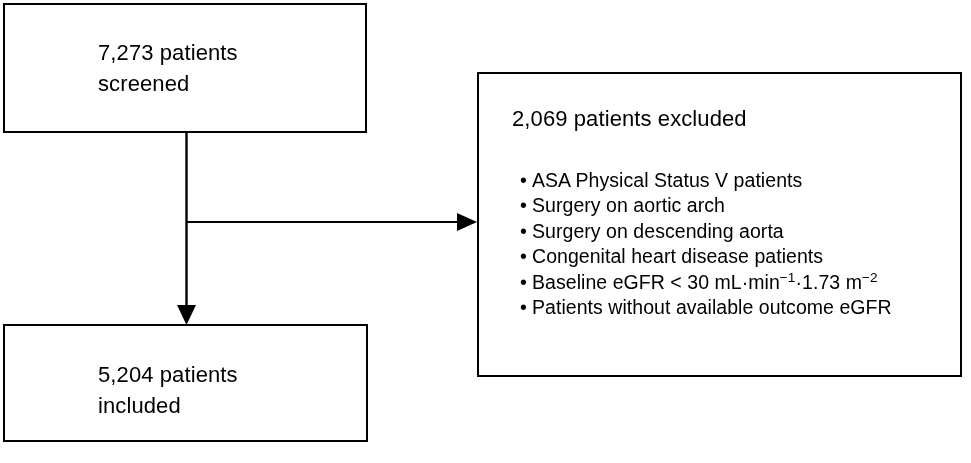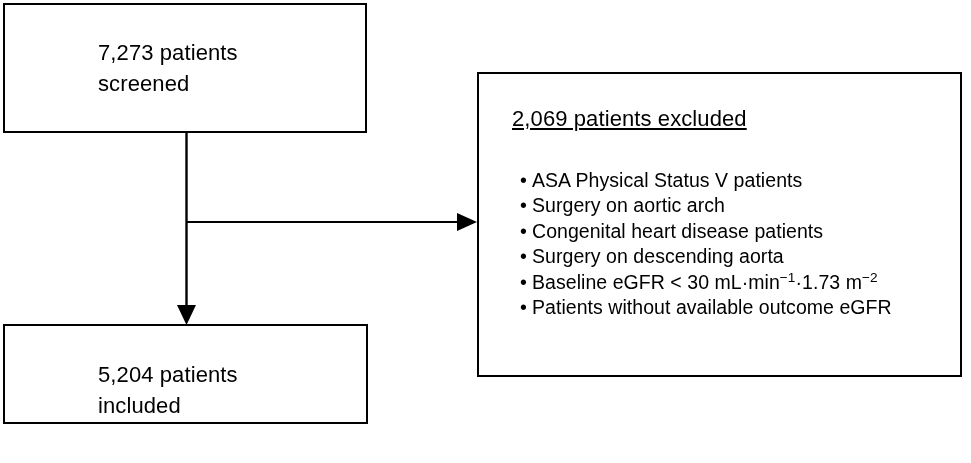--- a/index.html
+++ b/index.html
@@ -28,21 +28,21 @@
   #box-screened {
     left: 3px;
     top: 3px;
     width: 364px;
     height: 130px;
   }
   #box-included {
     left: 3px;
     top: 324px;
     width: 365px;
-    height: 100px;
+    height: 118px;
   }
   #box-excluded {
     left: 477px;
     top: 72px;
     width: 485px;
     height: 305px;
   }
   .box-text {
     position: absolute;
     font-size: 22px;
@@ -58,21 +58,20 @@
     left: 93px;
     top: 33px;
   }
   #excluded-heading {
     position: absolute;
     left: 33px;
     top: 31px;
     font-size: 22px;
     line-height: 28px;
     letter-spacing: 0.1px;
-    text-decoration: underline;
   }
   #excluded-list {
     position: absolute;
     left: 33px;
     top: 86px;
     margin: 8px;
     padding: 0;
     list-style: none;
   }
   #excluded-list li {
@@ -121,20 +120,20 @@
   <div class="flow-box" id="box-included">
     <div class="box-text">5,204 patients
 included</div>
   </div>
 
   <div class="flow-box" id="box-excluded">
     <div id="excluded-heading">2,069 patients excluded</div>
     <ul id="excluded-list">
         <li><span class="bullet-mark">•</span><span>ASA Physical Status V patients</span></li>
         <li><span class="bullet-mark">•</span><span>Surgery on aortic arch</span></li>
+        <li><span class="bullet-mark">•</span><span>Surgery on descending aorta</span></li>
         <li><span class="bullet-mark">•</span><span>Congenital heart disease patients</span></li>
-        <li><span class="bullet-mark">•</span><span>Surgery on descending aorta</span></li>
         <li><span class="bullet-mark">•</span><span>Baseline eGFR &lt; 30 mL·min</span><span class="sup">−1</span><span>·1.73 m</span><span class="sup">−2</span></li>
         <li><span class="bullet-mark">•</span><span>Patients without available outcome eGFR</span></li>
       </ul>
   </div>
 
 </div>
 
 </body></html>

